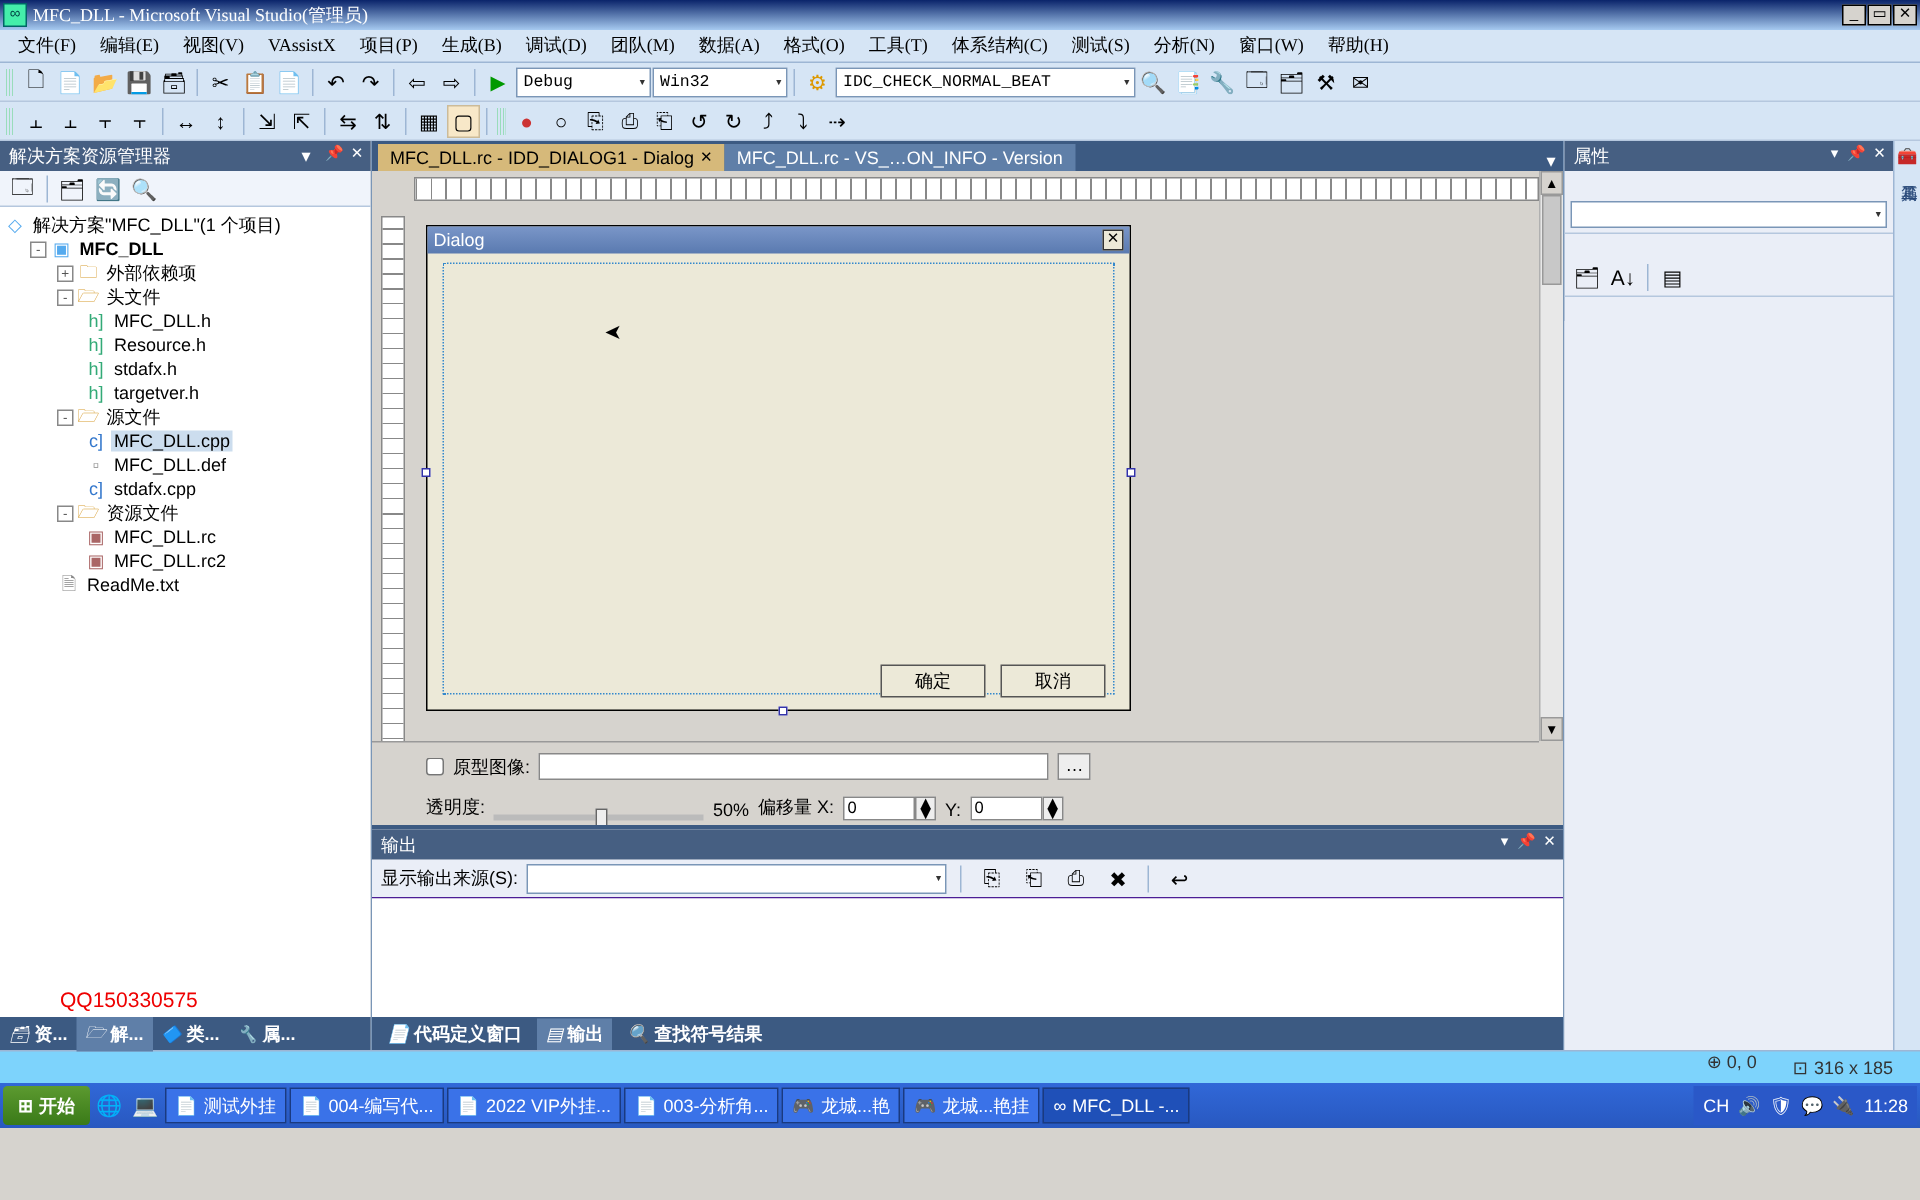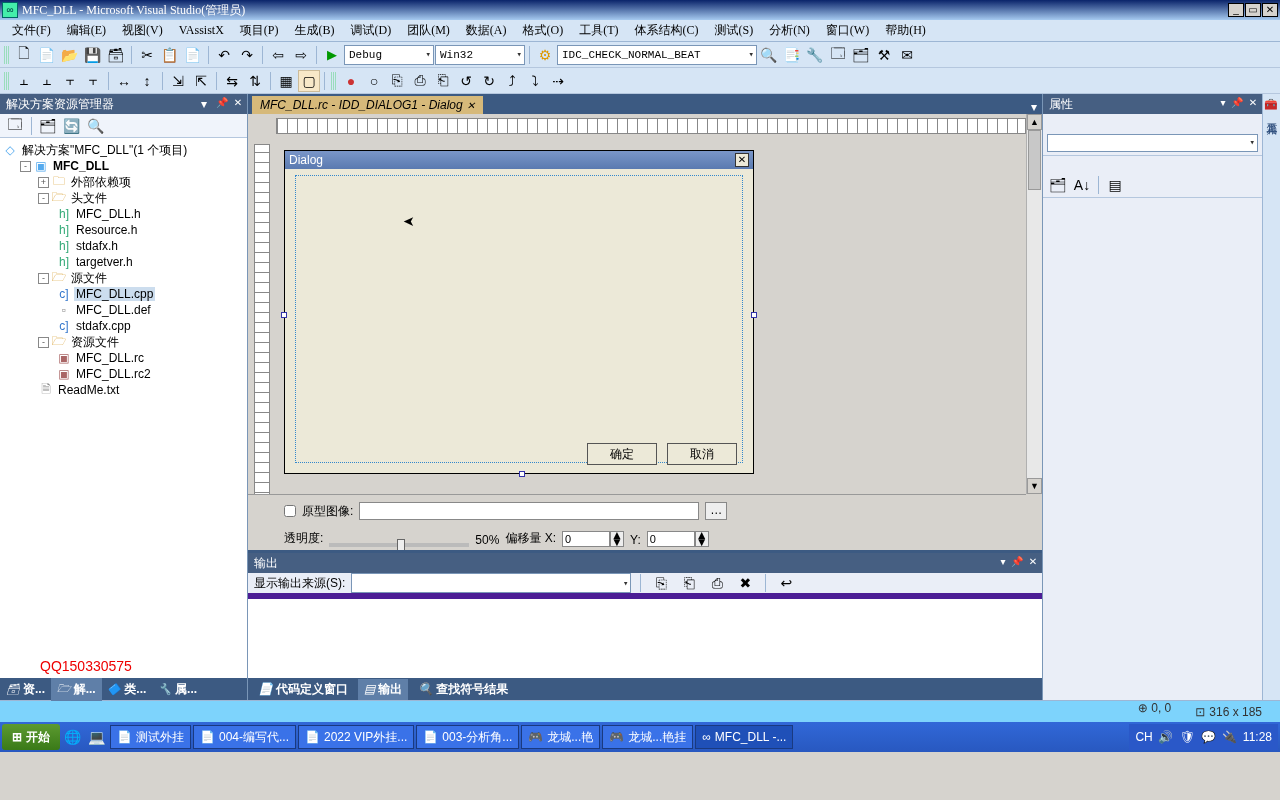--- a/index.html
+++ b/index.html
@@ -52,21 +52,21 @@
 
 
 .lefttabs { height:22px; background:#3c5a82; display:flex; align-items:center; gap:0; font-size:11px; color:#fff;}
 .lefttabs span { padding:2px 6px; display:inline-flex; align-items:center; gap:3px;}
 .lefttabs span.act { background:#5f7fa8;}
 .lefttabs .ti { font-size:11px;}
 
 
 .center { flex:1; display:flex; flex-direction:column; background:#d6d3ce;}
 .doctabs { height:20px; background:#3c5a82; display:flex; align-items:flex-end; color:#fff; padding-left:4px;}
-.doctabs .tab { height:18px; padding:2px 8px; font-family:"Courier New",monospace; font-size:11px; display:flex; align-items:center; gap:4px;font-style:italic;}
+.doctabs .tab { height:18px; padding:2px 8px; font-family:"Courier New",monospace; font-size:11px; display:flex; align-items:center; gap:4px;}
 .doctabs .tab.active { background:#d6b97a; color:#000;}
 .doctabs .tab.inactive { background:#5f7fa8; color:#fff;}
 .doctabs .x { font-size:10px;}
 .doctabs .spacer { flex:1;}
 .doctabs .dd { width:16px; text-align:center;}
 
 .designhost { flex:1; position:relative; background:#d6d3ce; overflow:hidden;}
 .ruler-h { position:absolute; left:28px; right:16px; top:4px; height:16px; background:#fff; border:1px solid #888; background-image:repeating-linear-gradient(90deg,#888 0 1px,transparent 1px 10px);}
 .ruler-v { position:absolute; left:6px; top:30px; width:16px; height:440px; background:#fff; border:1px solid #888; background-image:repeating-linear-gradient(0deg,#888 0 1px,transparent 1px 10px);}
 .vscroll { position:absolute; right:0; top:0; bottom:56px; width:16px; background:#e8e8e8; border-left:1px solid #b0b0b0;}
@@ -93,21 +93,21 @@
 .slider { width:140px; height:4px; background:#bbb; position:relative;}
 .slider .th{position:absolute;left:48%; top:-4px; width:8px;height:12px;background:#eee;border:1px solid #666;}
 .spin { display:flex; align-items:center;}
 .spin input{width:48px;height:16px;border:1px solid #888;font-size:11px;padding:0 2px;}
 .spin .ud{width:14px;height:16px;border:1px solid #888;background:#eee;font-size:8px;display:flex;flex-direction:column;}
 .spin .ud span{flex:1;text-align:center;line-height:7px;}
 
 
 .outputpanel { height:150px; border-top:3px solid #3c5a82; display:flex; flex-direction:column; background:#fff;}
 .outputhead { height:20px; background:#465f82; color:#fff; display:flex; align-items:center; padding:0 6px; font-family:"SimSun"; position:relative;}
-.outbar { height:26px; background:#eaeef7; border-bottom:6px solid #4c1d95; display:flex; align-items:center; padding:0 6px; gap:6px;}
+.outbar { height:26px; background:#eaeef7; border-bottom:1px solid #4c1d95; display:flex; align-items:center; padding:0 6px; gap:6px;}
 .outbar .combo{width:280px;}
 .outtext { flex:1; background:#fff;}
 .outtabs { height:22px; background:#3c5a82; color:#fff; display:flex; align-items:center; padding:0 4px; gap:4px; font-family:"SimSun"; font-size:11px;}
 .outtabs span{padding:2px 6px; display:inline-flex;align-items:center;gap:3px;} .outtabs span.act{background:#5f7fa8;}
 
 
 .rightpanel { width:220px; border-left:1px solid #7a96b7; display:flex; flex-direction:column; background:#eaeef7;gap:16px;}
 .rightpanel .pbody{flex:1; background:#eaeef7;}
 .proptool { height:26px; display:flex; align-items:center; gap:2px; padding:0 4px; border-bottom:1px solid #b5c7de;}
 .proptool .combo{flex:1;height:18px;}
@@ -373,20 +373,23 @@
           <b>属...</b>
         </span>
   </div>
  </div>
 
  <div class="center">
    <div class="doctabs">
      <div class="tab active">
           <span>MFC_DLL.rc - IDD_DIALOG1 - Dialog</span>
           <span class="x">✕</span>
+        </div>
+     <div class="tab inactive">
+          <span>MFC_DLL.rc - VS_…ON_INFO - Version</span>
         </div>
      <div class="spacer"></div>
      <div class="dd">▾</div>
    </div>
 
    <div class="designhost">
      <div class="ruler-h"></div>
      <div class="ruler-v"></div>
      <div class="vscroll">
        <div class="arr up">▲</div>

